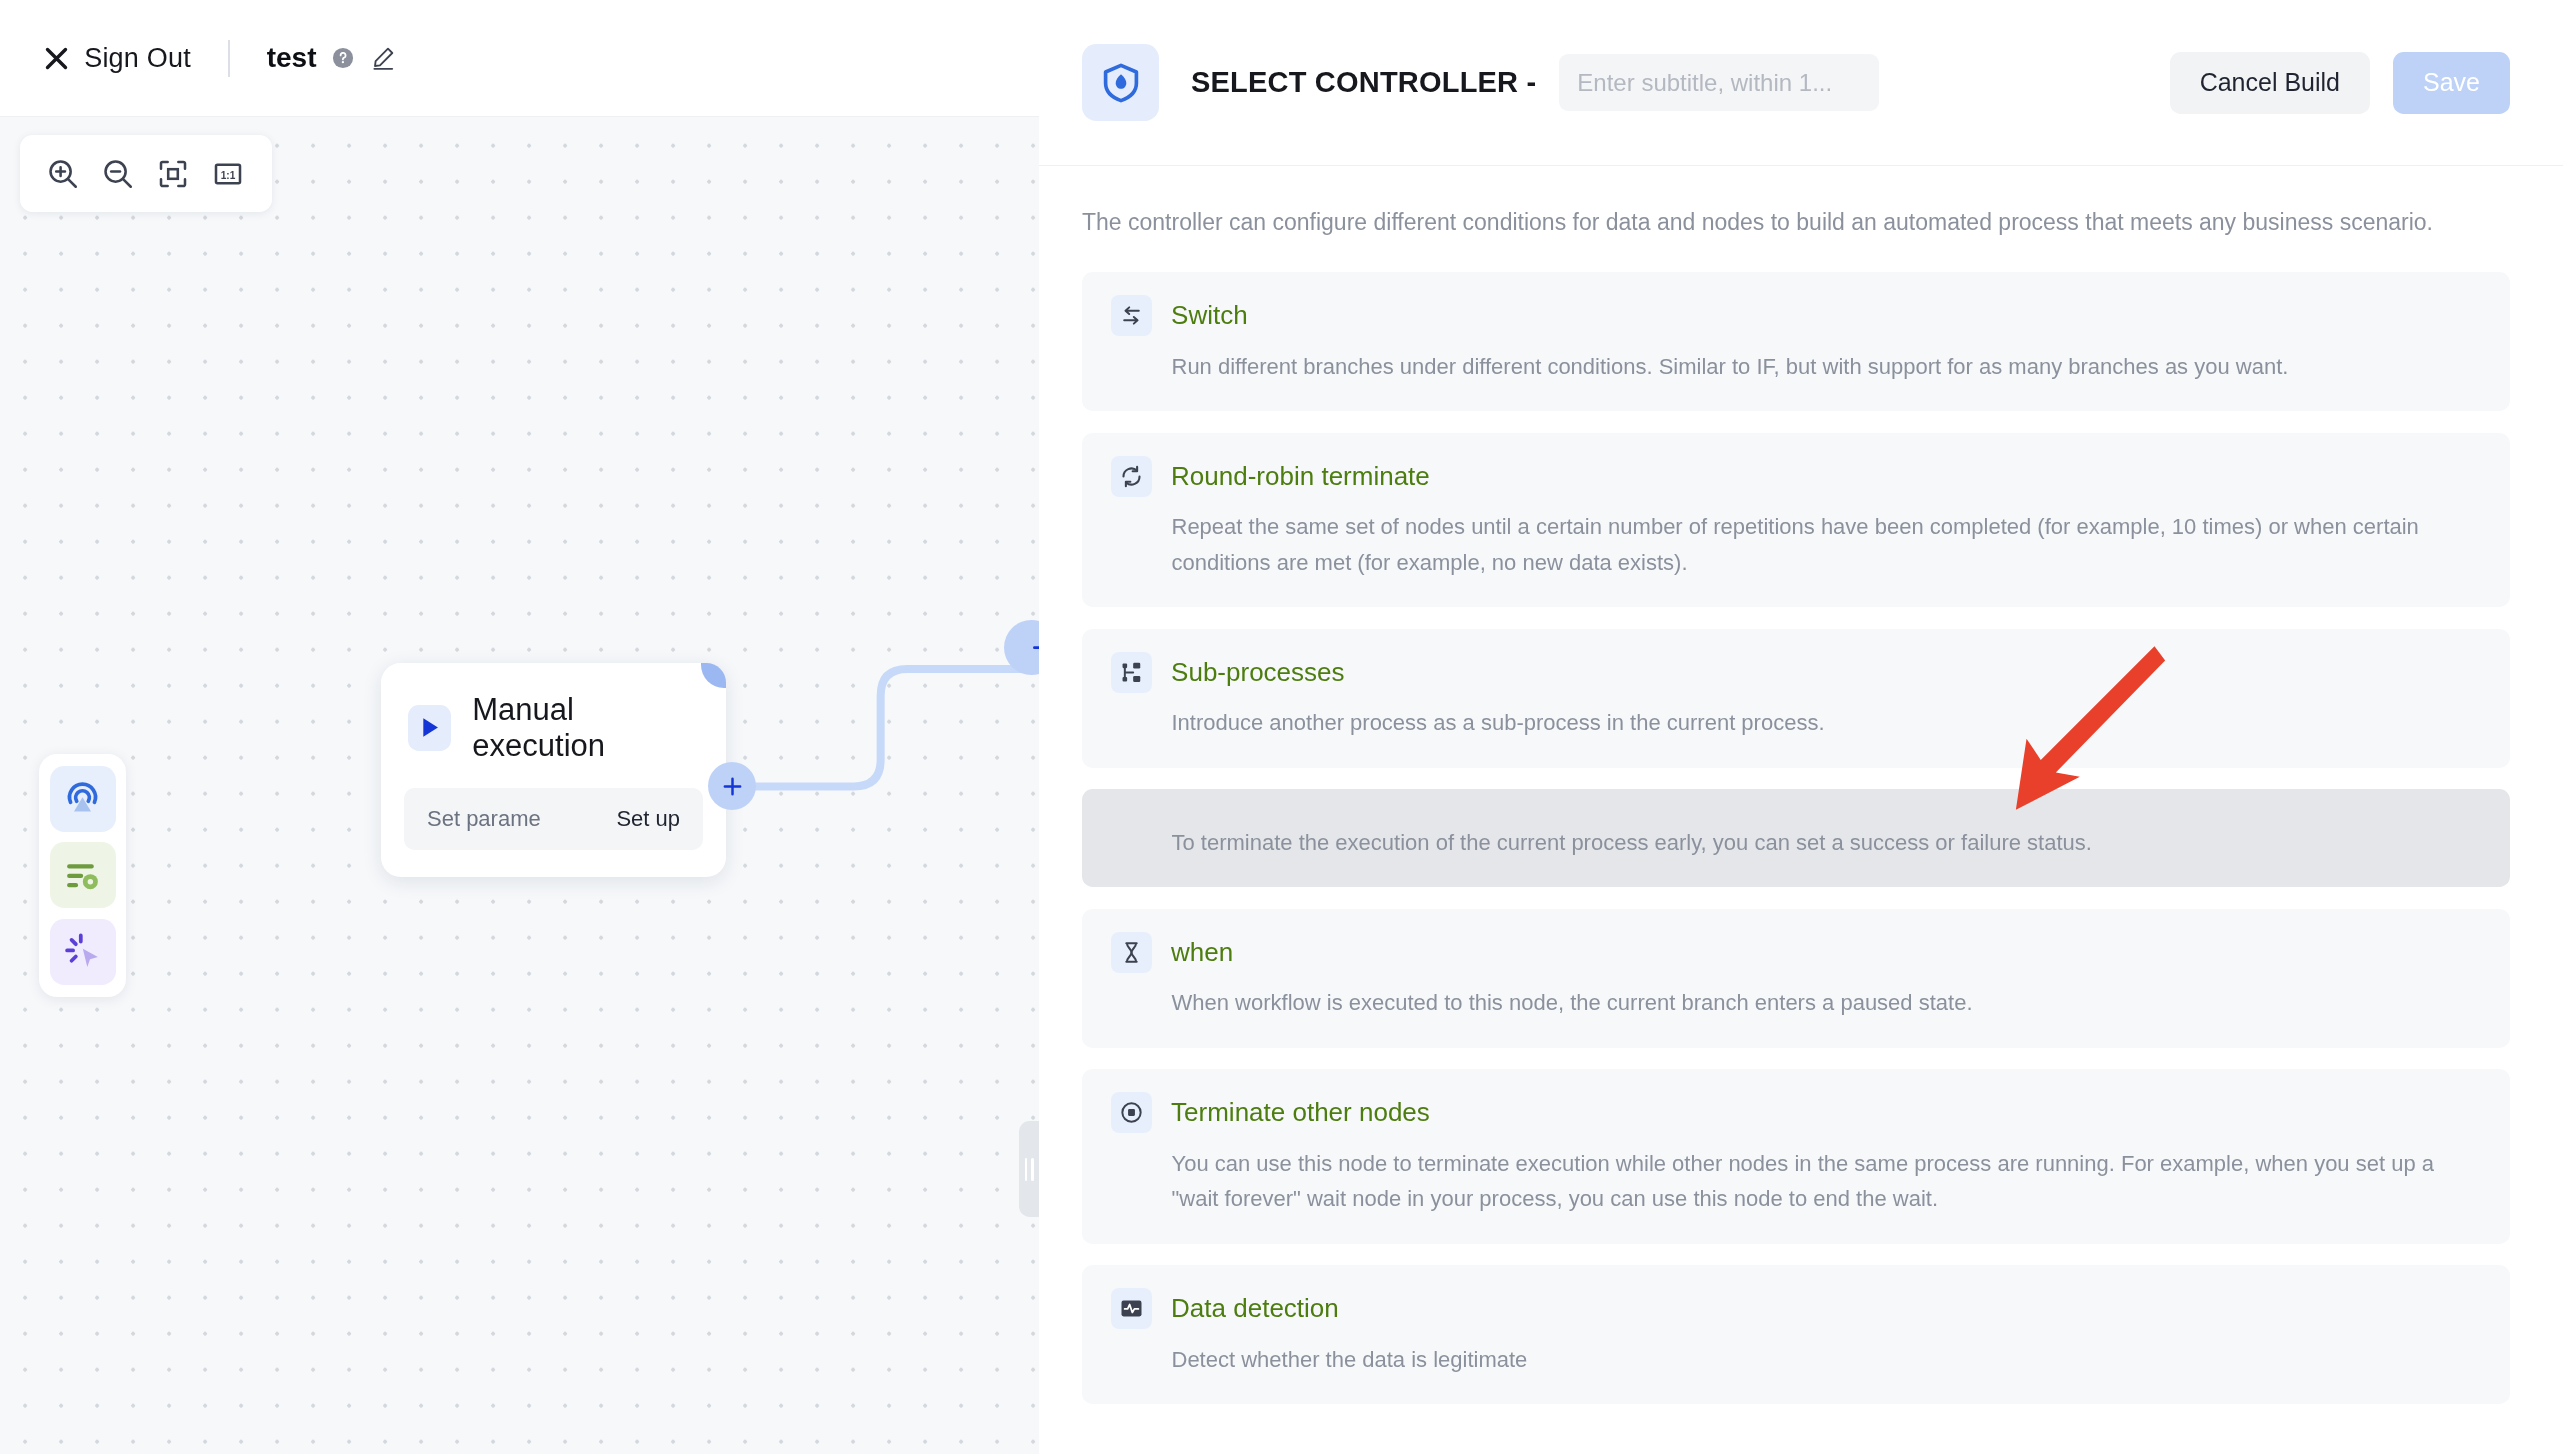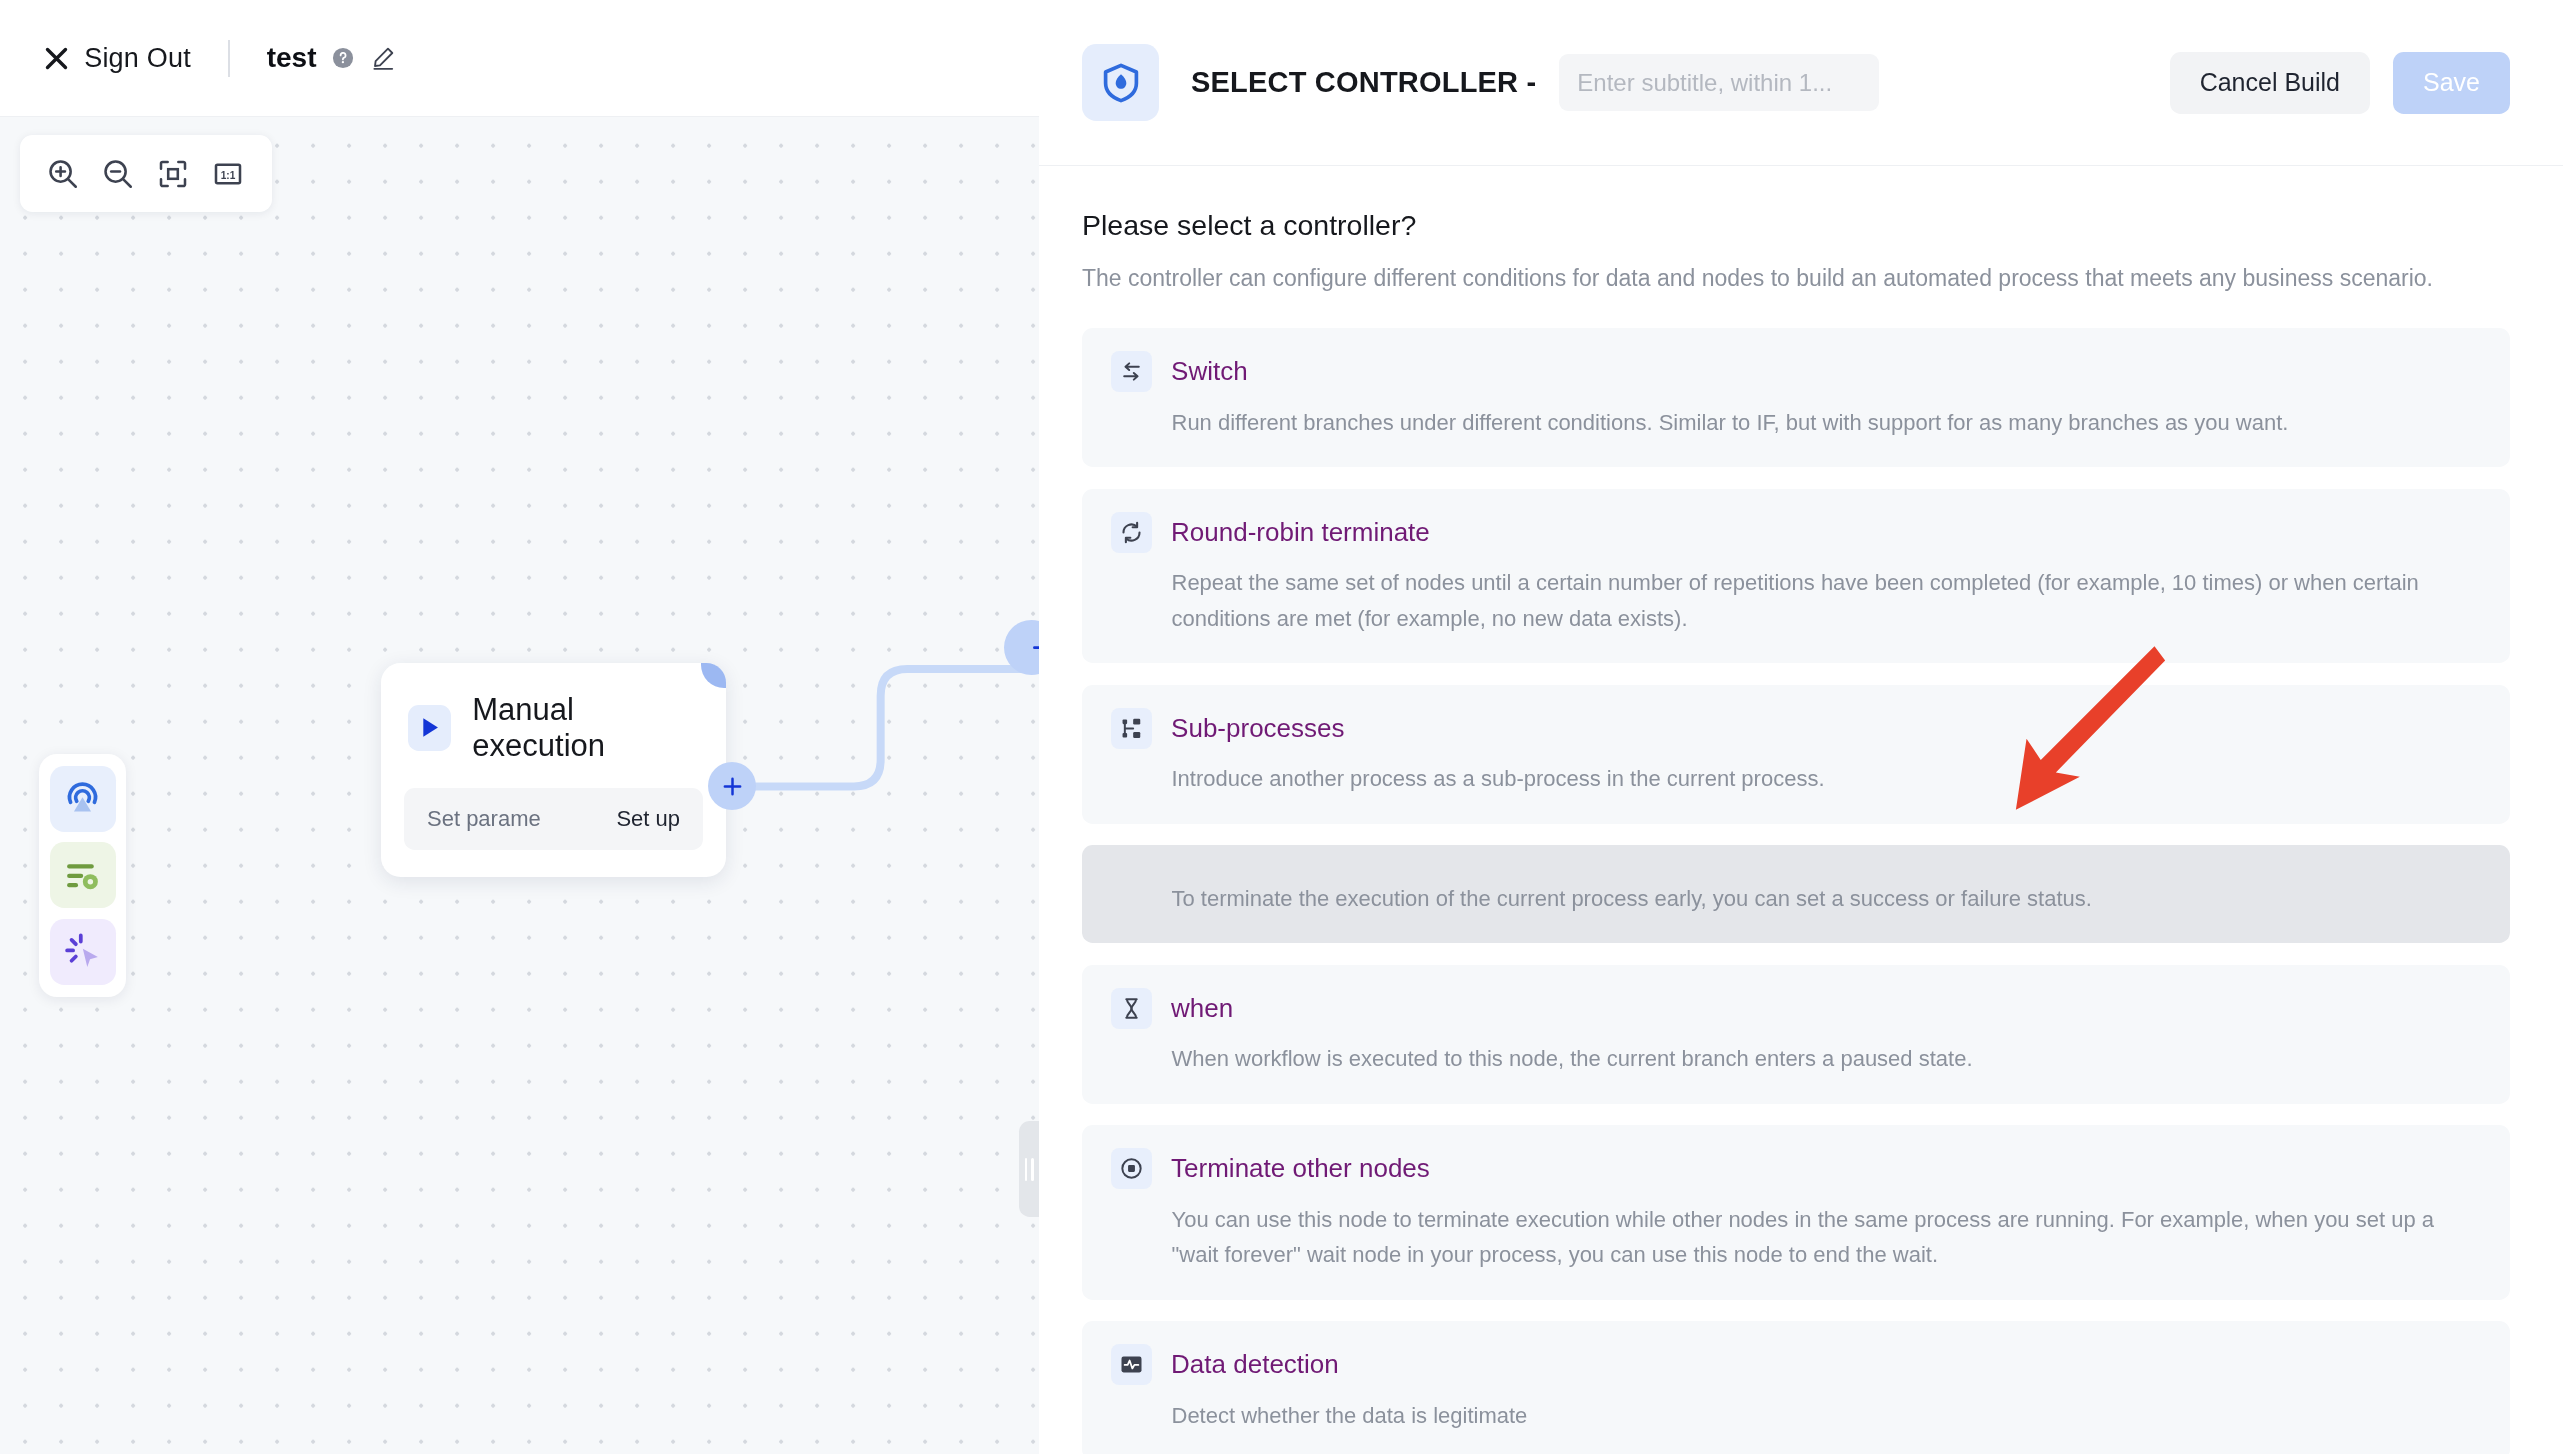--- a/index.html
+++ b/index.html
@@ -178,21 +178,21 @@
     background: #f6f8fa; border-radius: 10.7px;
     padding: 23px 28.5px 27px 28.5px;
     margin-bottom: 21.4px; cursor: pointer;
   }
   .opt.selected { background: #e4e6ea; }
   .opt-head { display: flex; align-items: center; gap: 19.6px; }
   .opt-ico {
     width: 41px; height: 41px; border-radius: 8px; background: #e8effc;
     display: flex; align-items: center; justify-content: center; flex: 0 0 41px;
   }
-  .opt-name { font-size: 26px; color: #701a75; }
+  .opt-name { font-size: 26px; color: #4d7c0f; }
   .opt-desc {
     font-size: 22px; color: #8b919c; line-height: 1.62;
     margin-top: 12.5px; margin-left: 61px; max-width: 1344px;
   }
 
   .arrow-anno { position: absolute; left: 2007px; top: 639px; width: 231px; height: 178px; pointer-events: none; z-index: 30; }
 </style>
 </head>
 <body>
 
@@ -326,21 +326,20 @@
         </svg>
       </div>
       <div class="panel-title">SELECT CONTROLLER -</div>
       <input class="subtitle-input" type="text" placeholder="Enter subtitle, within 1..." style="">
       <div class="head-spacer"></div>
       <button class="btn btn-cancel">Cancel Build</button>
       <button class="btn btn-save">Save</button>
     </div>
 
     <div class="panel-body">
-      <div class="sect-q">Please select a controller?</div>
       <div class="sect-desc">The controller can configure different conditions for data and nodes to build an automated process that meets any business scenario.</div>
 
       <div class="opt">
         <div class="opt-head">
           <div class="opt-ico">
             <svg width="25" height="25" viewBox="0 0 24 24">
               <path d="M19 7.4H6.6M9.8 4.2 6.2 7.4 9.8 10.6" stroke="#3d4250" stroke-width="1.9" fill="none" stroke-linecap="round" stroke-linejoin="round"></path>
               <path d="M5 16.6h12.4M14.2 13.4l3.6 3.2-3.6 3.2" stroke="#3d4250" stroke-width="1.9" fill="none" stroke-linecap="round" stroke-linejoin="round"></path>
             </svg>
           </div>

